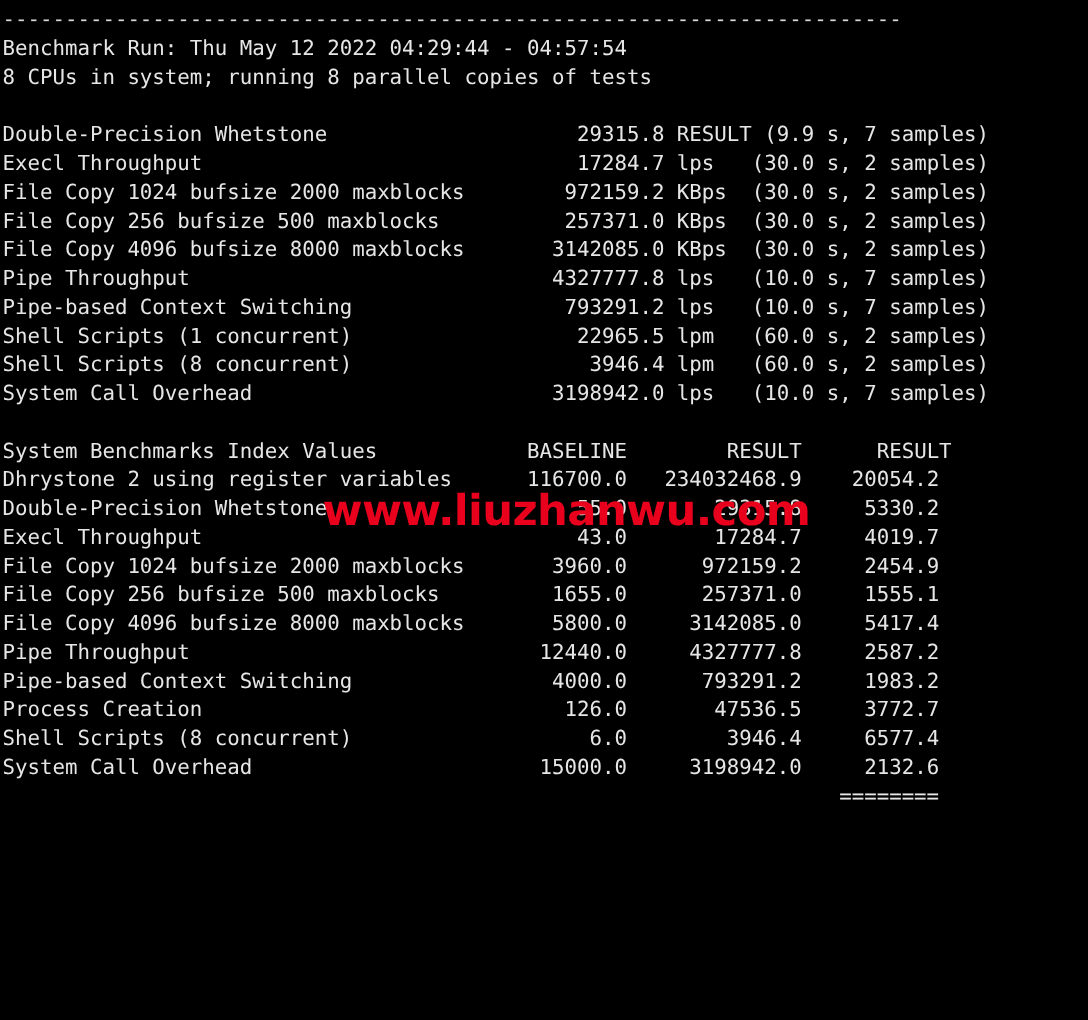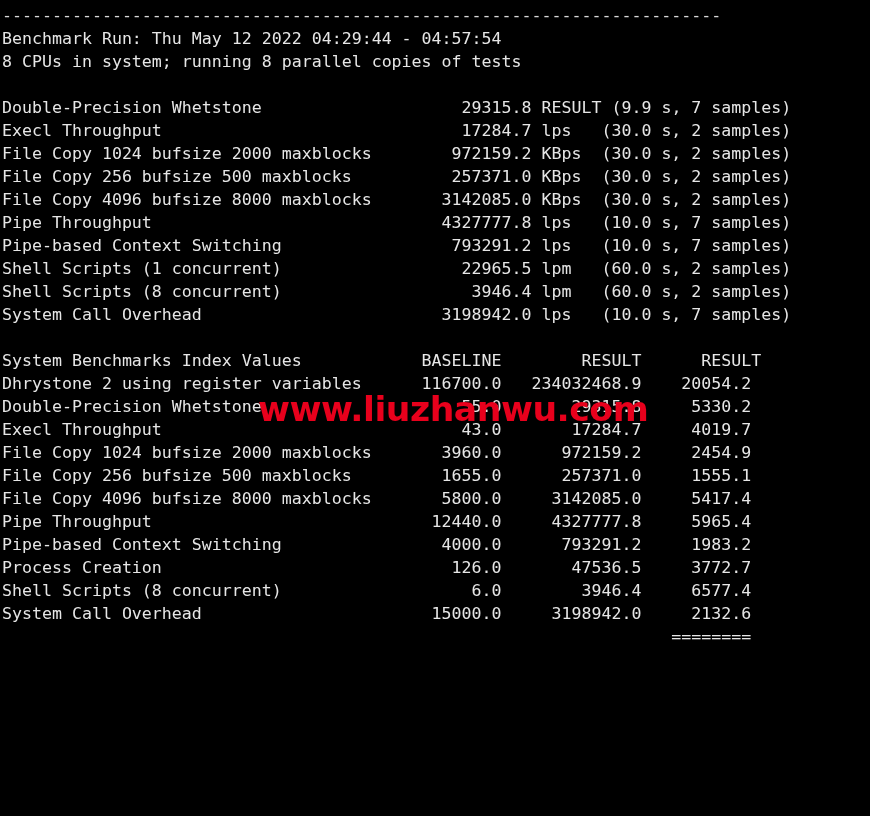--- a/index.html
+++ b/index.html
@@ -97,21 +97,21 @@
     <span class="blank"></span>
 
     <div id="index-block">
         <span class="line"><span>System Benchmarks Index Values        </span><span>    BASELINE</span><span>        RESULT</span><span>      RESULT</span></span>
         <span class="line"><span>Dhrystone 2 using register variables  </span><span>    116700.0</span><span>   234032468.9</span><span>    20054.2</span></span>
         <span class="line"><span>Double-Precision Whetstone            </span><span>        55.0</span><span>       29315.8</span><span>     5330.2</span></span>
         <span class="line"><span>Execl Throughput                      </span><span>        43.0</span><span>       17284.7</span><span>     4019.7</span></span>
         <span class="line"><span>File Copy 1024 bufsize 2000 maxblocks </span><span>      3960.0</span><span>      972159.2</span><span>     2454.9</span></span>
         <span class="line"><span>File Copy 256 bufsize 500 maxblocks   </span><span>      1655.0</span><span>      257371.0</span><span>     1555.1</span></span>
         <span class="line"><span>File Copy 4096 bufsize 8000 maxblocks </span><span>      5800.0</span><span>     3142085.0</span><span>     5417.4</span></span>
-        <span class="line"><span>Pipe Throughput                       </span><span>     12440.0</span><span>     4327777.8</span><span>     5965.4</span></span>
+        <span class="line"><span>Pipe Throughput                       </span><span>     12440.0</span><span>     4327777.8</span><span>     2587.2</span></span>
         <span class="line"><span>Pipe-based Context Switching          </span><span>      4000.0</span><span>      793291.2</span><span>     1983.2</span></span>
         <span class="line"><span>Process Creation                      </span><span>       126.0</span><span>       47536.5</span><span>     3772.7</span></span>
         <span class="line"><span>Shell Scripts (8 concurrent)          </span><span>         6.0</span><span>        3946.4</span><span>     6577.4</span></span>
         <span class="line"><span>System Call Overhead                  </span><span>     15000.0</span><span>     3198942.0</span><span>     2132.6</span></span>
         <span class="line"><span>                                                                   ========</span></span>
         <span class="blank"></span>
       </div>
 
     <span class="blank"></span>
     <span class="blank"></span>

